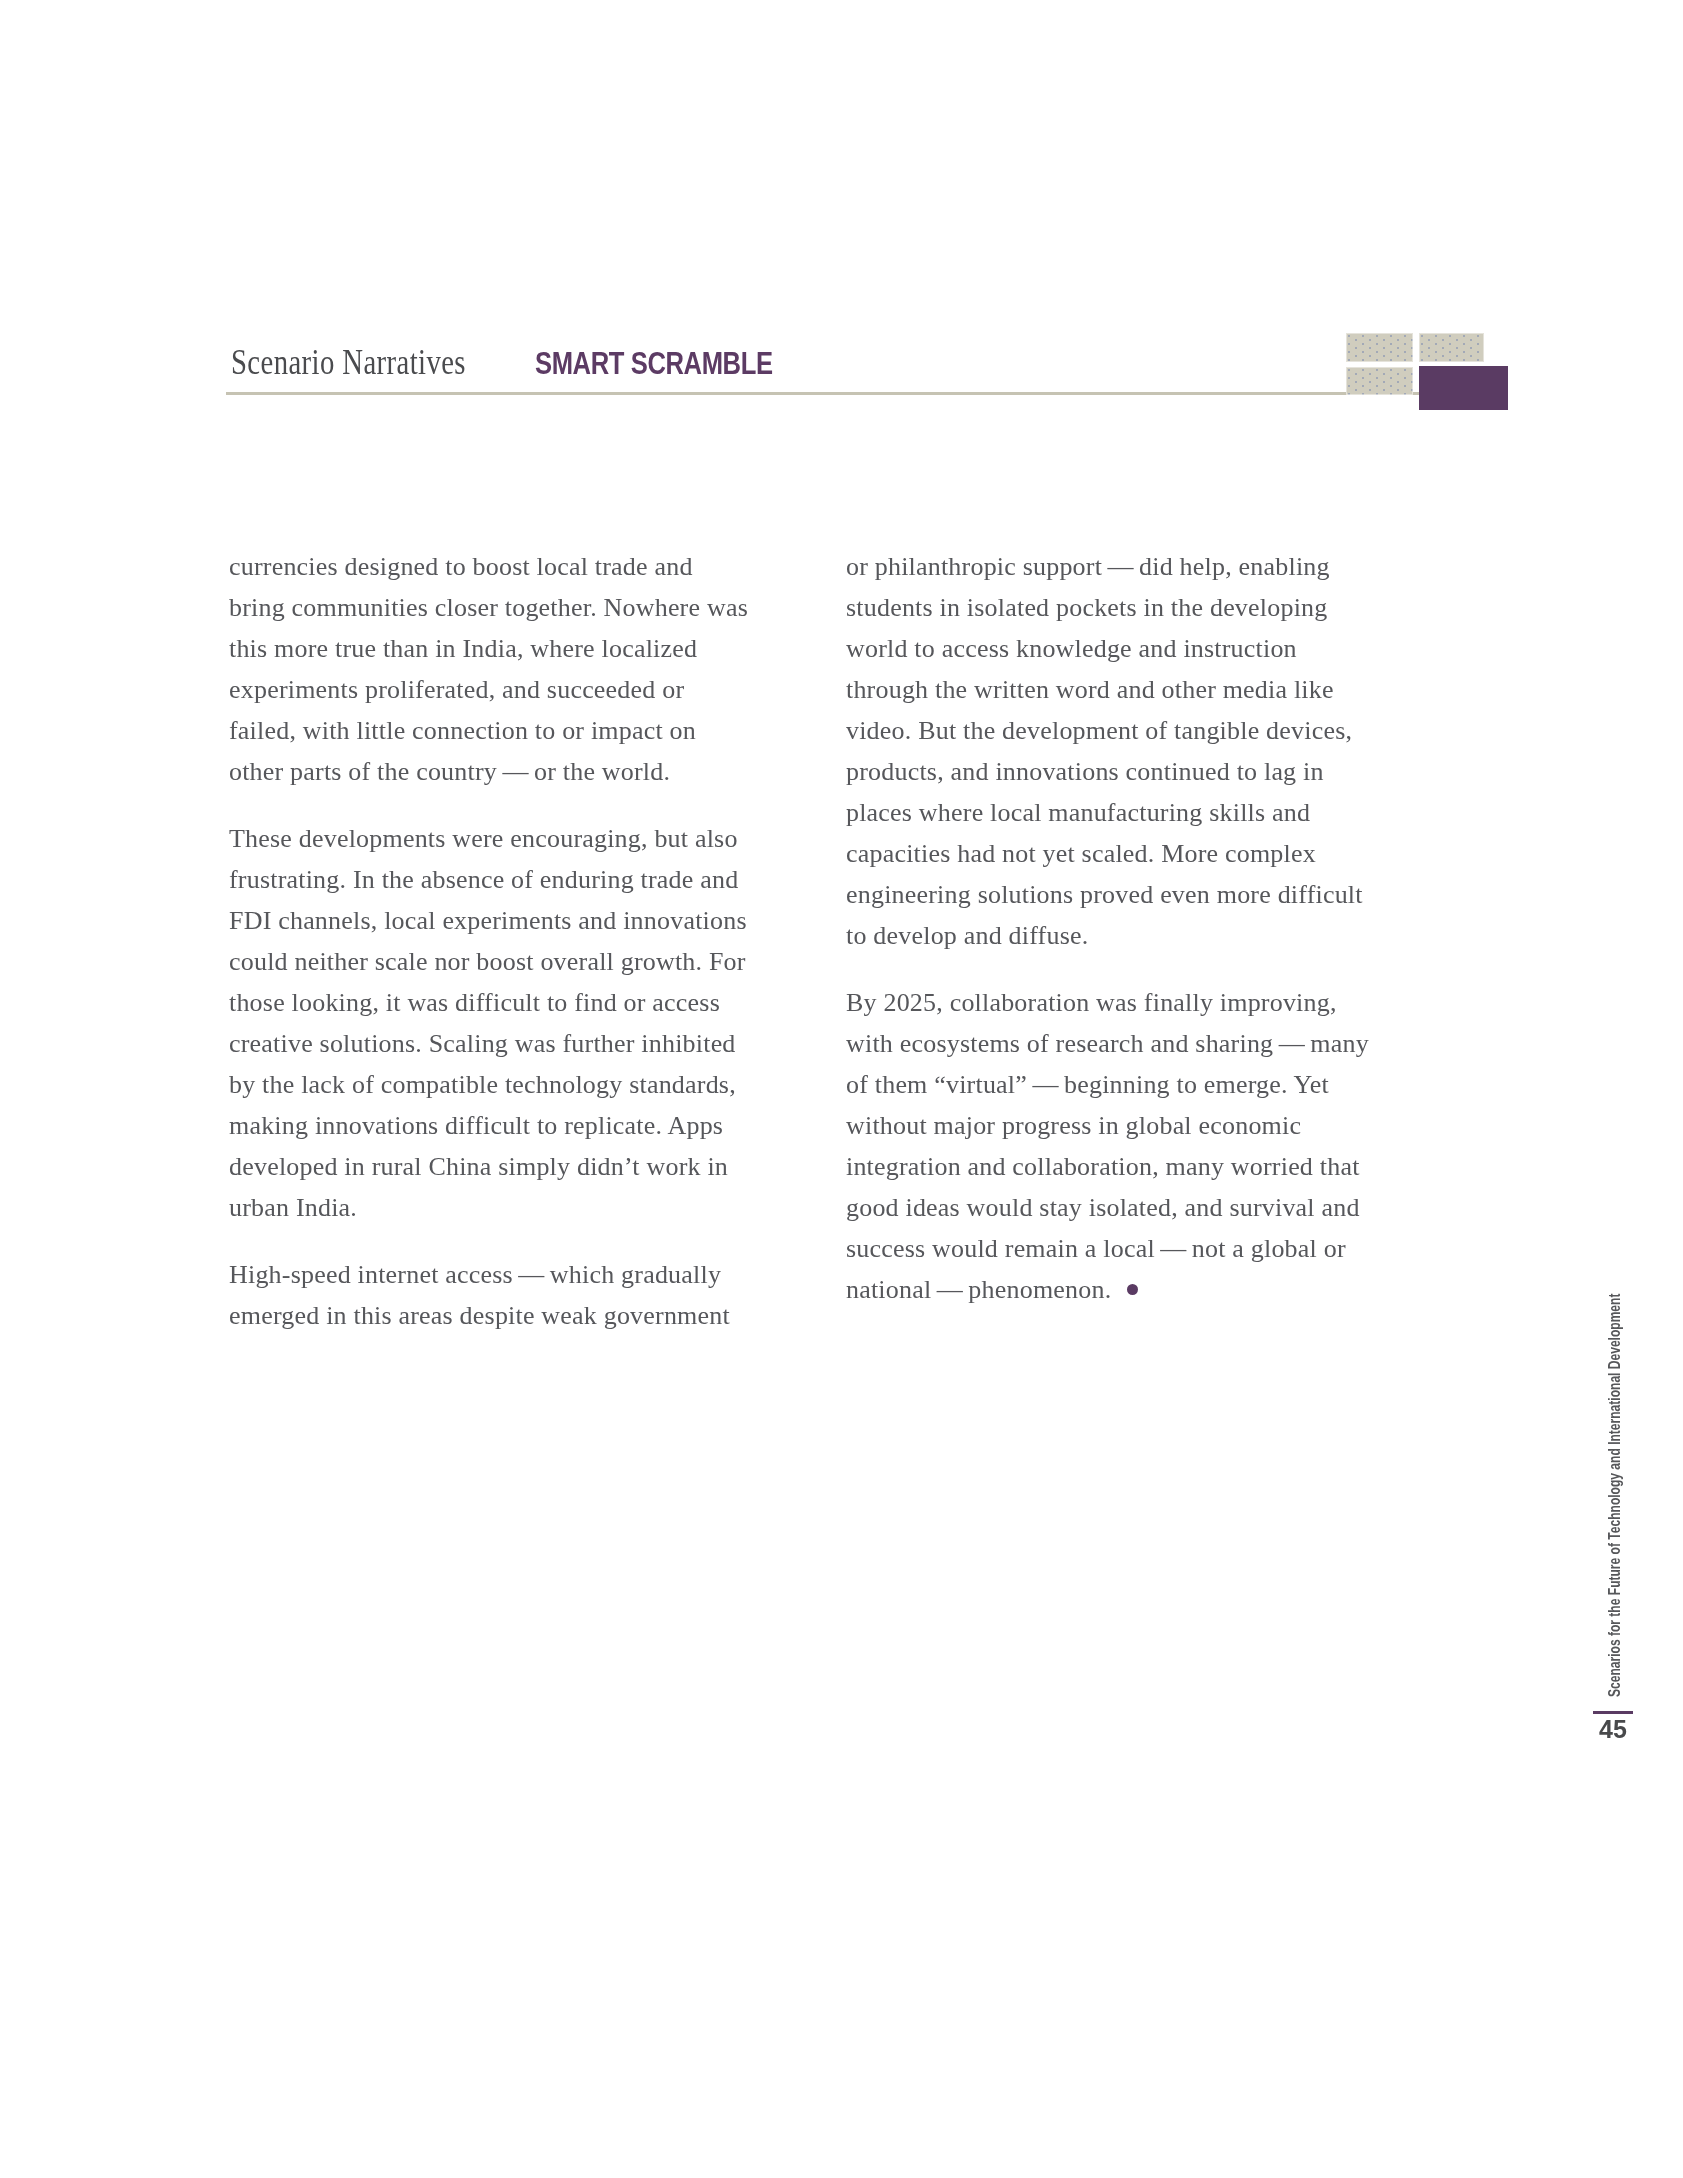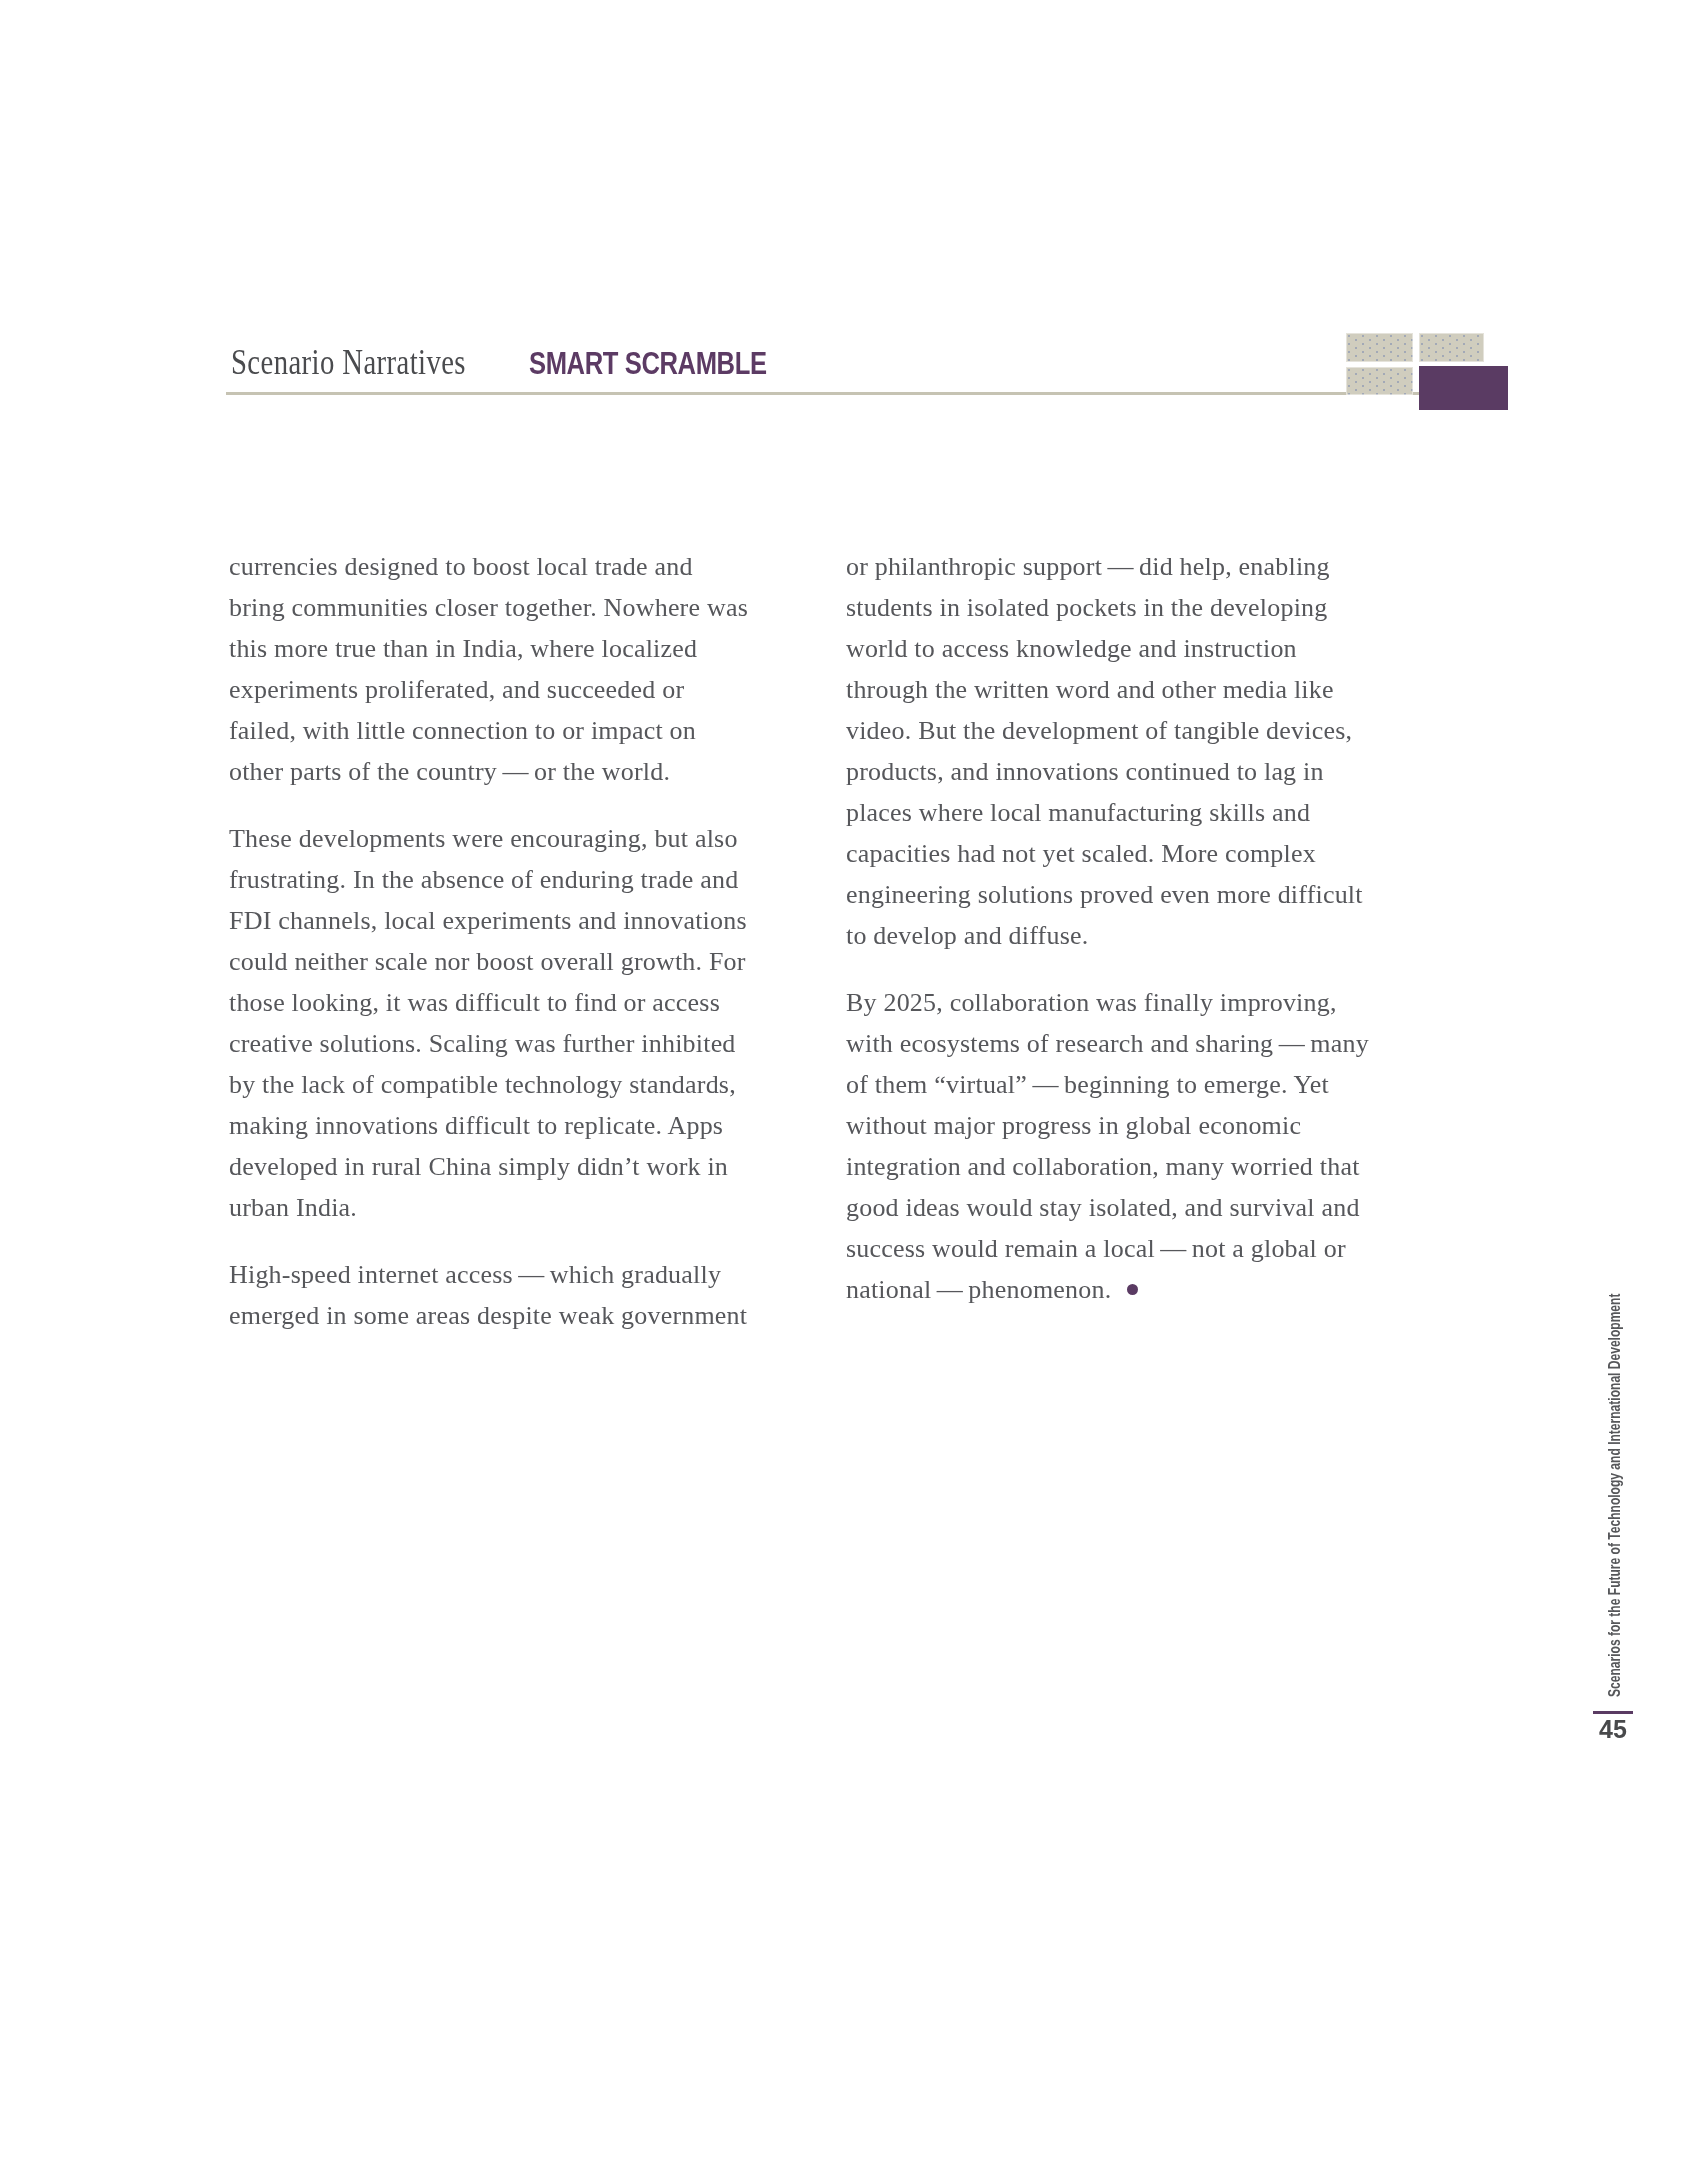--- a/index.html
+++ b/index.html
@@ -12,21 +12,21 @@
     font-family: "Liberation Serif", serif;
   }
 
   
   .masthead {
     position: absolute;
     left: 231px;
     top: 343px;
     display: flex;
     align-items: baseline;
-    gap: 12px;
+    gap: 18px;
     white-space: nowrap;
   }
   .section-title {
     display: inline-block;
     font-family: "Liberation Serif", serif;
     font-size: 35px;
     font-weight: 400;
     color: #4a4b4e;
     letter-spacing: 0.5px;
     transform: scaleX(0.82);
@@ -154,21 +154,21 @@
 frustrating. In the absence of enduring trade and
 FDI channels, local experiments and innovations
 could neither scale nor boost overall growth. For
 those looking, it was difficult to find or access
 creative solutions. Scaling was further inhibited
 by the lack of compatible technology standards,
 making innovations difficult to replicate. Apps
 developed in rural China simply didn’t work in
 urban India.</p>
     <p class="par">High-speed internet access — which gradually
-emerged in some areas despite weak government</p>
+emerged in this areas despite weak government</p>
   </section>
 
   <section class="col col-right">
     <p class="par">or philanthropic support — did help, enabling
 students in isolated pockets in the developing
 world to access knowledge and instruction
 through the written word and other media like
 video. But the development of tangible devices,
 products, and innovations continued to lag in
 places where local manufacturing skills and

